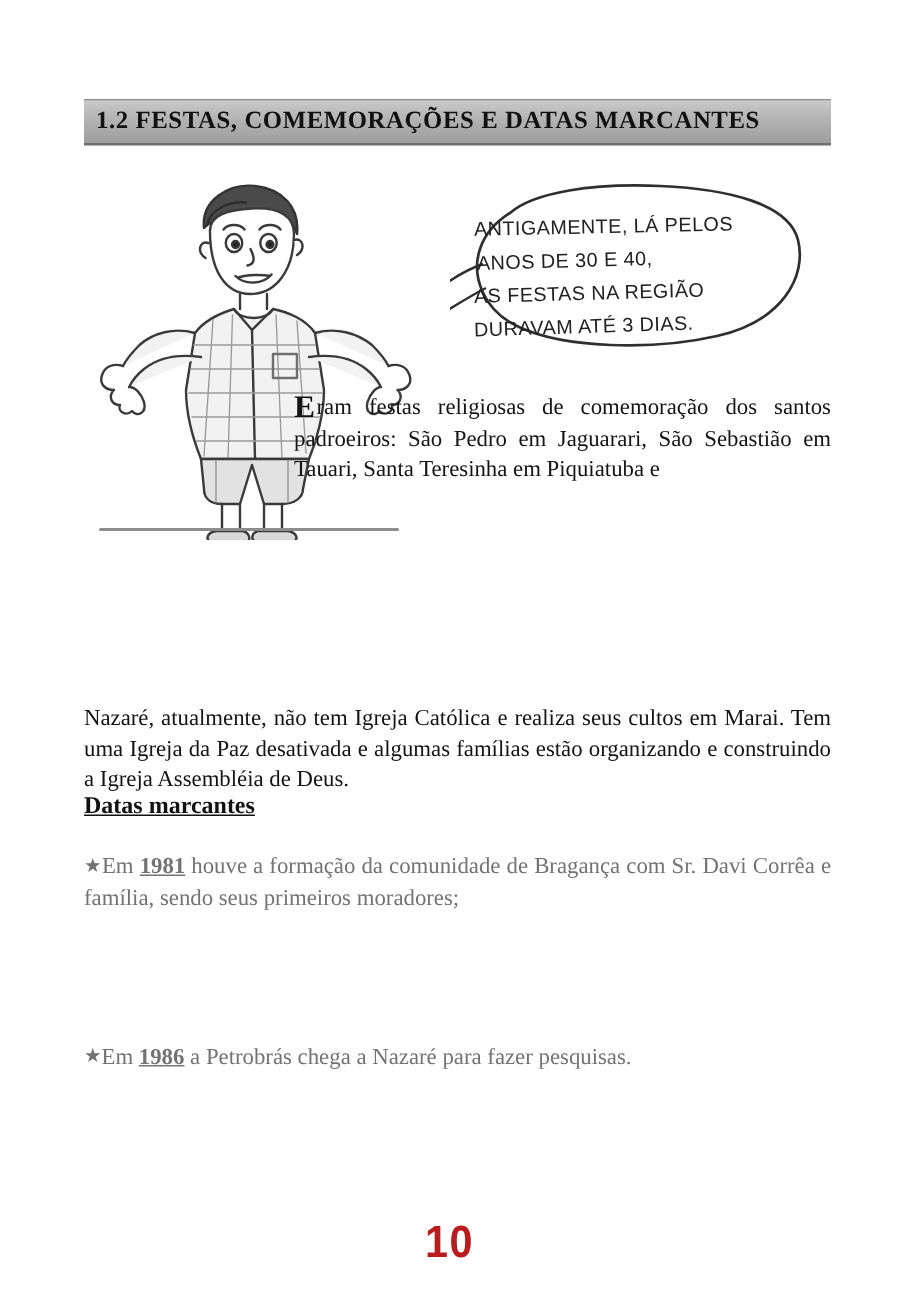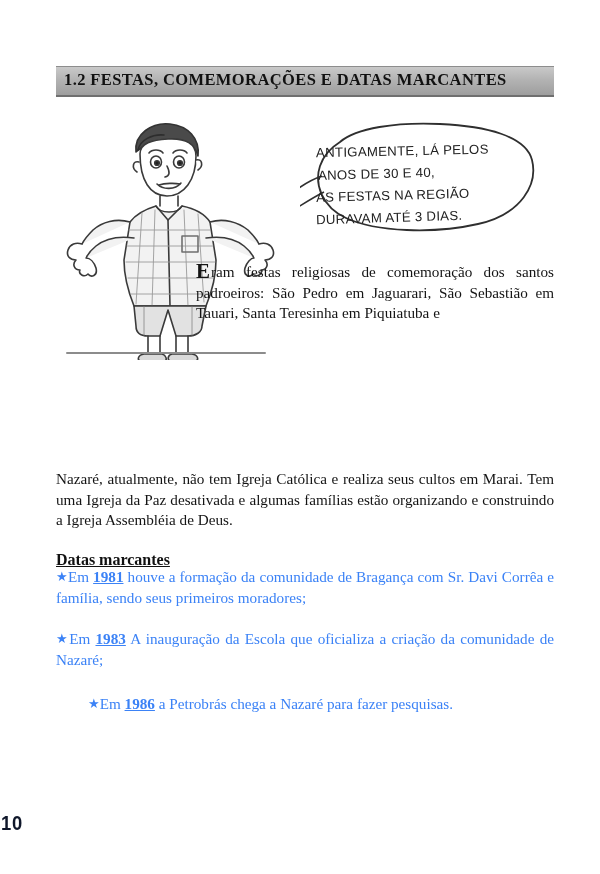--- a/index.html
+++ b/index.html
@@ -126,49 +126,48 @@
   }
   .sub-head {
     position: absolute;
     left: 56px;
     top: 529px;
     font-family: "Liberation Serif", serif;
     font-weight: bold;
     font-size: 16px;
     text-decoration: underline;
     color: #111;
-    margin-top: 22px;
   }
   .bullet-item {
     position: absolute;
     font-family: "Liberation Serif", serif;
     font-size: 15.2px;
     line-height: 21px;
-    color: #3b82f6;
+    color: #737373;
     text-align: justify;
   }
   .b-1 { left: 56px; top: 566px; width: 498px; }
   .b-2 { left: 56px; top: 628px; width: 498px; }
-  .b-3 { left: 56px; top: 693px; width: 498px; margin-left: 32px; }
+  .b-3 { left: 56px; top: 693px; width: 498px; }
   .star { font-size: 13px; vertical-align: 1px; }
   .year {
     font-weight: bold;
     text-decoration: underline;
   }
   .page-number {
     position: absolute;
     left: 0;
     top: 812px;
     width: 600px;
-    text-align: left;
+    text-align: center;
     font-family: "Liberation Sans", sans-serif;
     font-weight: bold;
-    font-size: 20px;
+    font-size: 30px;
     letter-spacing: 1px;
-    color: #0f172a;
+    color: #b91c1c;
   }
   .page-number span {
     display: inline-block;
     transform: scaleX(0.92);
   }
 </style>
 </head>
 <body>
 
 <div class="page">
@@ -264,23 +263,20 @@
   </div>
 
   <div class="para p-4">Nazaré, atualmente, não tem Igreja Católica e realiza seus cultos em Marai. Tem uma Igreja da Paz desativada e algumas famílias estão organizando e construindo a Igreja Assembléia de Deus.</div>
 
   <div class="sub-head">Datas marcantes</div>
 
   <div class="bullet-item b-1">
     <span class="star">★</span><span>Em </span><span class="year">1981</span><span> houve a formação da comunidade de Bragança com Sr. Davi Corrêa e família, sendo seus primeiros moradores;</span>
   </div>
 
-  <div class="bullet-item b-2">
-    <span class="star">★</span><span>Em </span><span class="year">1983</span><span>  A inauguração da Escola que oficializa a criação da comunidade de Nazaré;</span>
-  </div>
 
   <div class="bullet-item b-3">
     <span class="star">★</span><span>Em </span><span class="year">1986</span><span> a Petrobrás chega a Nazaré para fazer pesquisas.</span>
   </div>
 
   <div class="page-number"><span>10</span></div>
 
 </div>
 
 </body></html>

